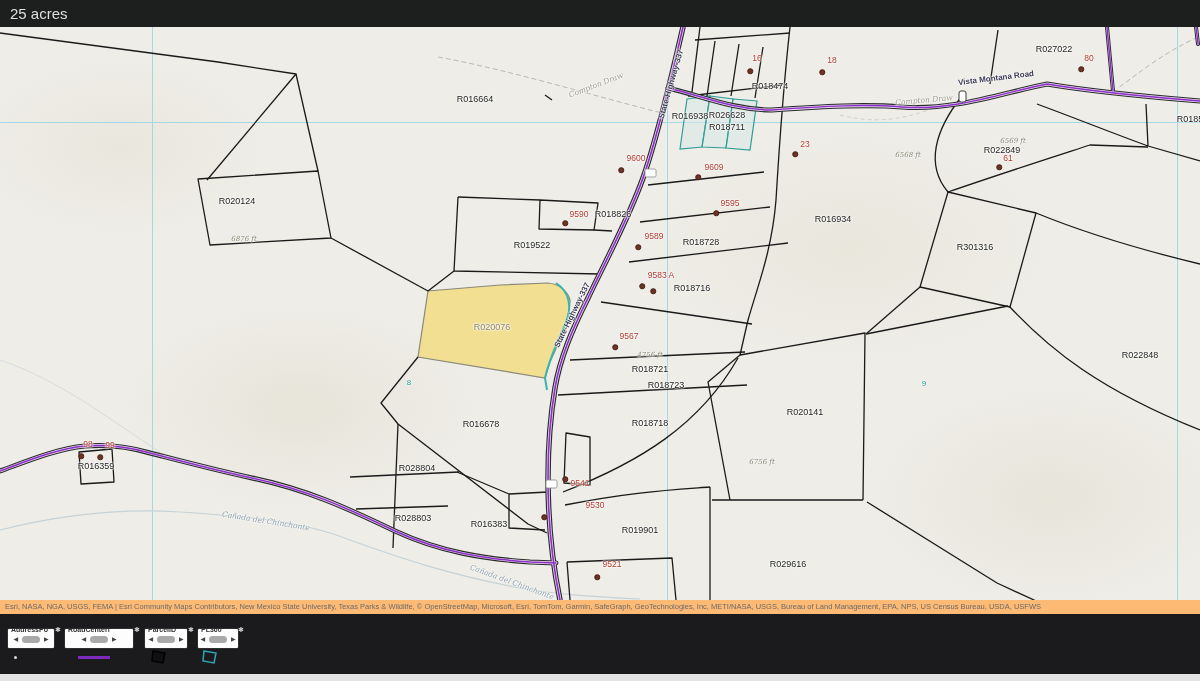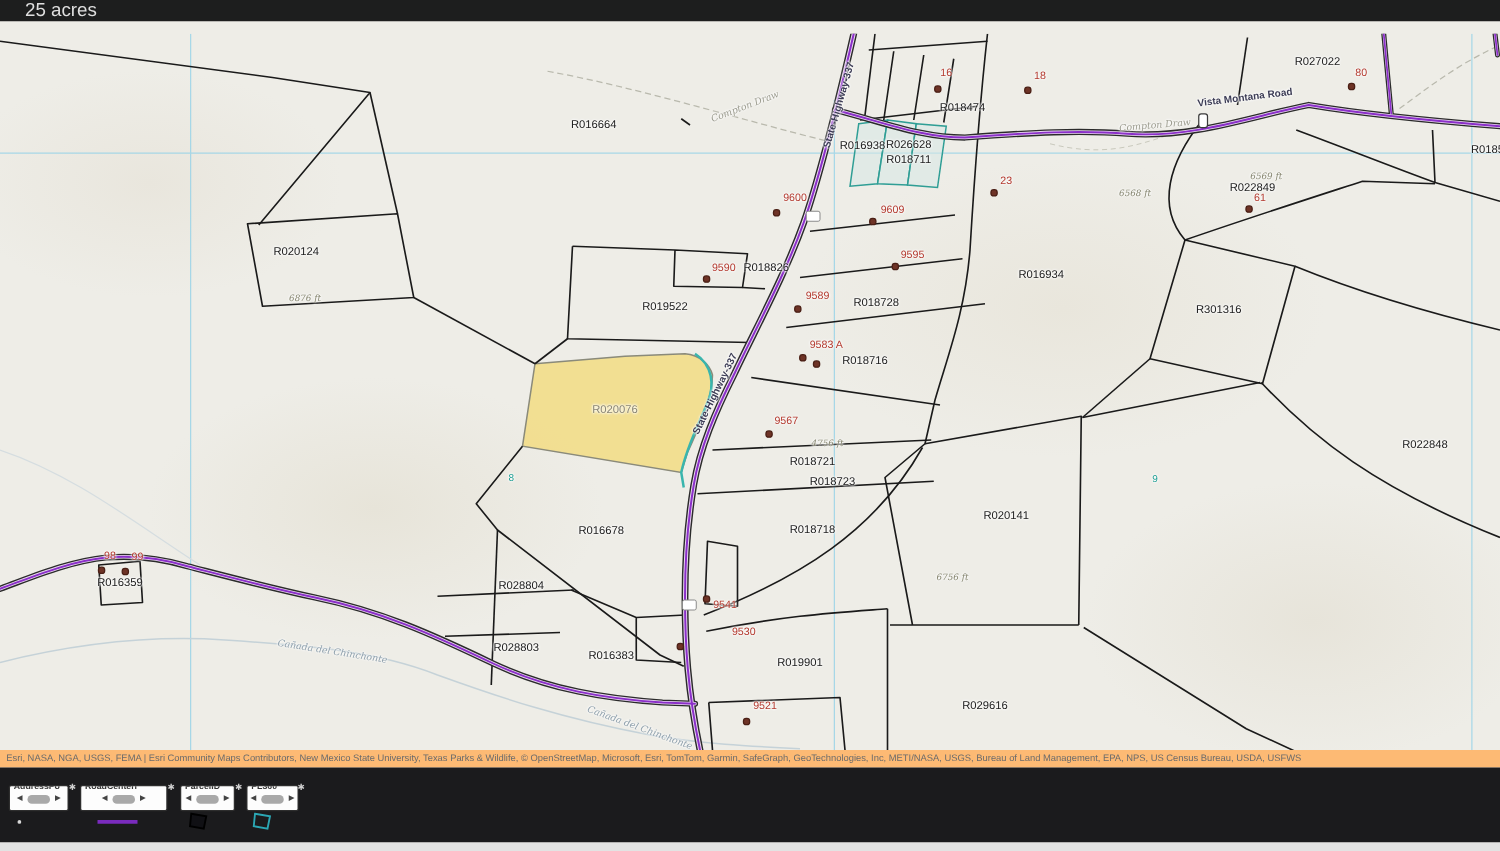--- a/index.html
+++ b/index.html
@@ -1,19 +1,19 @@
 <!DOCTYPE html>
 <html><head>
 <meta charset="utf-8">
 <style>
   html,body{margin:0;padding:0;background:#000;}
   #app{position:relative;width:1200px;height:681px;overflow:hidden;font-family:"Liberation Sans",sans-serif;background:#eeede7;}
   
-  .topbar{position:absolute;left:0;top:0;width:1200px;height:17px;background:#1d1e1e;color:#dfdfdf;
-    display:flex;align-items:center;padding-left:20px;box-sizing:border-box;font-size:15px;z-index:30;}
+  .topbar{position:absolute;left:0;top:0;width:1200px;height:27px;background:#1d1e1e;color:#dfdfdf;
+    display:flex;align-items:center;padding-left:10px;box-sizing:border-box;font-size:15px;z-index:30;}
   
   .map{position:absolute;left:0;top:27px;width:1200px;height:573px;background:#eeede7;overflow:hidden;
     background-image:radial-gradient(260px 150px at 300px 380px,#e7e4d9 0%,rgba(231,228,217,0) 70%),
                      radial-gradient(300px 170px at 850px 220px,#e9e6dc 0%,rgba(233,230,220,0) 70%),
                      radial-gradient(260px 160px at 1050px 470px,#e7e4da 0%,rgba(231,228,218,0) 70%),
                      radial-gradient(220px 130px at 120px 120px,#e9e6dd 0%,rgba(233,230,221,0) 70%);}
   .map svg{position:absolute;left:0;top:-27px;}
   #labels{position:absolute;left:0;top:-27px;width:1200px;height:681px;}
   .mlabel{position:absolute;transform:translate(-50%,-50%);white-space:nowrap;pointer-events:none;
     text-shadow:0 0 2px #fff,0 0 2px #fff,0 0 3px #fff;}
@@ -217,21 +217,21 @@
         <span class="mdot" style="left: 597px; top: 577px;"></span>
         <span class="mlabel l-addr" style="left: 88px; top: 444px;">98</span>
         <span class="mdot" style="left: 81px; top: 456px;"></span>
         <span class="mlabel l-addr" style="left: 110px; top: 445px;">99</span>
         <span class="mdot" style="left: 100px; top: 457px;"></span>
         <span class="mlabel l-teal" style="left: 409px; top: 382px;">8</span>
         <span class="mlabel l-teal" style="left: 924px; top: 383px;">9</span>
         <span class="mlabel l-elev" style="left: 244px; top: 239px;">6876 ft</span>
         <span class="mlabel l-elev" style="left: 908px; top: 155px;">6568 ft</span>
         <span class="mlabel l-elev" style="left: 1013px; top: 141px;">6569 ft</span>
-        <span class="mlabel l-elev" style="left: 650px; top: 355px; margin-left: 12px;">4756 ft</span>
+        <span class="mlabel l-elev" style="left: 650px; top: 355px;">4756 ft</span>
         <span class="mlabel l-elev" style="left: 762px; top: 462px;">6756 ft</span>
         <span class="mlabel l-road" style="left: 671px; top: 84px; transform: translate(-50%, -50%) rotate(-74deg);">State-Highway-337</span>
         <span class="mlabel l-road" style="left: 572px; top: 315px; transform: translate(-50%, -50%) rotate(-64deg);">State-Highway-337</span>
         <span class="mlabel l-road" style="left: 996px; top: 78px; transform: translate(-50%, -50%) rotate(-7deg);">Vista Montana Road</span>
         <span class="mlabel l-draw" style="left: 596px; top: 85px; transform: translate(-50%, -50%) rotate(-21deg);">Compton Draw</span>
         <span class="mlabel l-draw" style="left: 924px; top: 100px; transform: translate(-50%, -50%) rotate(-5deg);">Compton Draw</span>
         <span class="mlabel l-stream" style="left: 266px; top: 521px; transform: translate(-50%, -50%) rotate(9deg);">Cañada del Chinchonte</span>
         <span class="mlabel l-stream" style="left: 512px; top: 582px; transform: translate(-50%, -50%) rotate(20deg);">Cañada del Chinchonte</span>
       </div>
 

